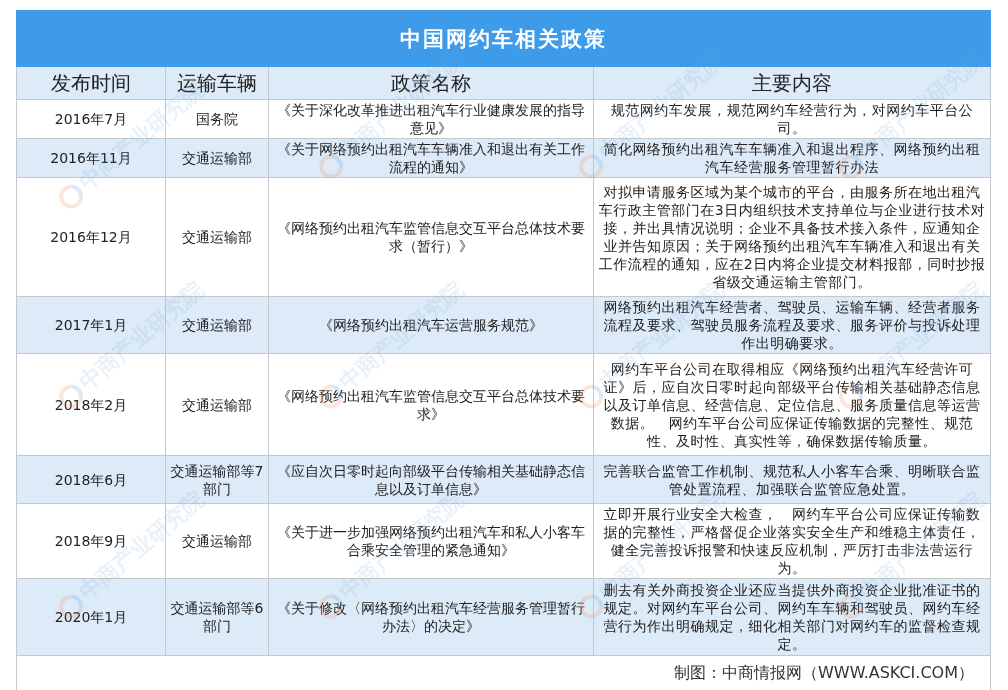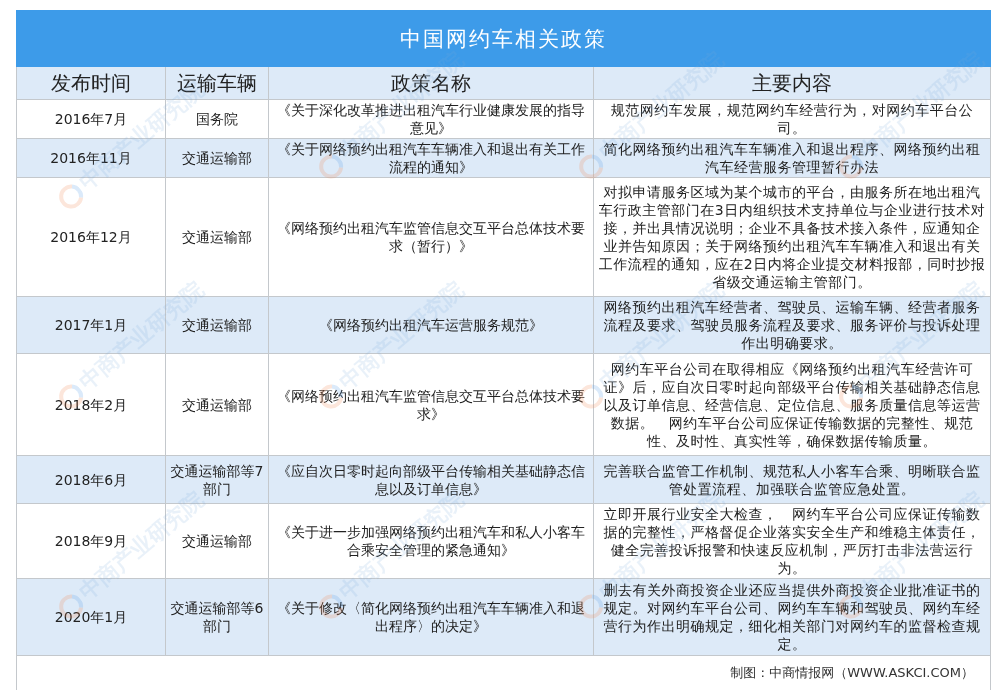--- a/index.html
+++ b/index.html
@@ -59,20 +59,21 @@
       font-weight: normal;
       color: #222;
     }
     .title-row th {
       background: #3d9be9;
       color: #ffffff;
       font-size: 21px;
       height: 55px;
       letter-spacing: 2px;
       border-color: #3d9be9;
+      font-weight: bold;
     }
     .header-row th {
       background: #ddeaf8;
       height: 32px;
       font-size: 20px;
     }
     tr.shade td {
       background: #ddeaf8;
     }
     tr.plain td {
@@ -86,21 +87,21 @@
     }
     td.name {
       font-size: 14px;
       line-height: 18px;
     }
     .footer-row td {
       background: #ffffff;
       height: 34px;
       text-align: right;
       padding-right: 16px;
-      font-size: 13px;
+      font-size: 16px;
       color: #333;
     }
   </style>
 </head>
 <body>
 
 <table class="policy-table">
   <colgroup>
     <col style="width:149px">
     <col style="width:103px">
@@ -157,21 +158,21 @@
     </tr>
     <tr class="plain" style="height:73px">
       <td>2018年9月</td>
       <td>交通运输部</td>
       <td class="name">《关于进一步加强网络预约出租汽车和私人小客车合乘安全管理的紧急通知》</td>
       <td class="content">立即开展行业安全大检查，　网约车平台公司应保证传输数据的完整性，严格督促企业落实安全生产和维稳主体责任，健全完善投诉报警和快速反应机制，严厉打击非法营运行为。</td>
     </tr>
     <tr class="shade" style="height:77px">
       <td>2020年1月</td>
       <td>交通运输部等6部门</td>
-      <td class="name">《关于修改〈简化网络预约出租汽车车辆准入和退出程序〉的决定》</td>
+      <td class="name">《关于修改〈网络预约出租汽车经营服务管理暂行办法〉的决定》</td>
       <td class="content">删去有关外商投资企业还应当提供外商投资企业批准证书的规定。对网约车平台公司、网约车车辆和驾驶员、网约车经营行为作出明确规定，细化相关部门对网约车的监督检查规定。</td>
     </tr>
     <tr class="footer-row">
       <td colspan="4">制图：中商情报网（WWW.ASKCI.COM）</td>
     </tr>
   </tbody>
 </table>
 
 <div class="watermark-layer">
   <div class="wm" style="left:40px;top:130px"><span class="dot"></span><span>中商产业研究院</span></div>

